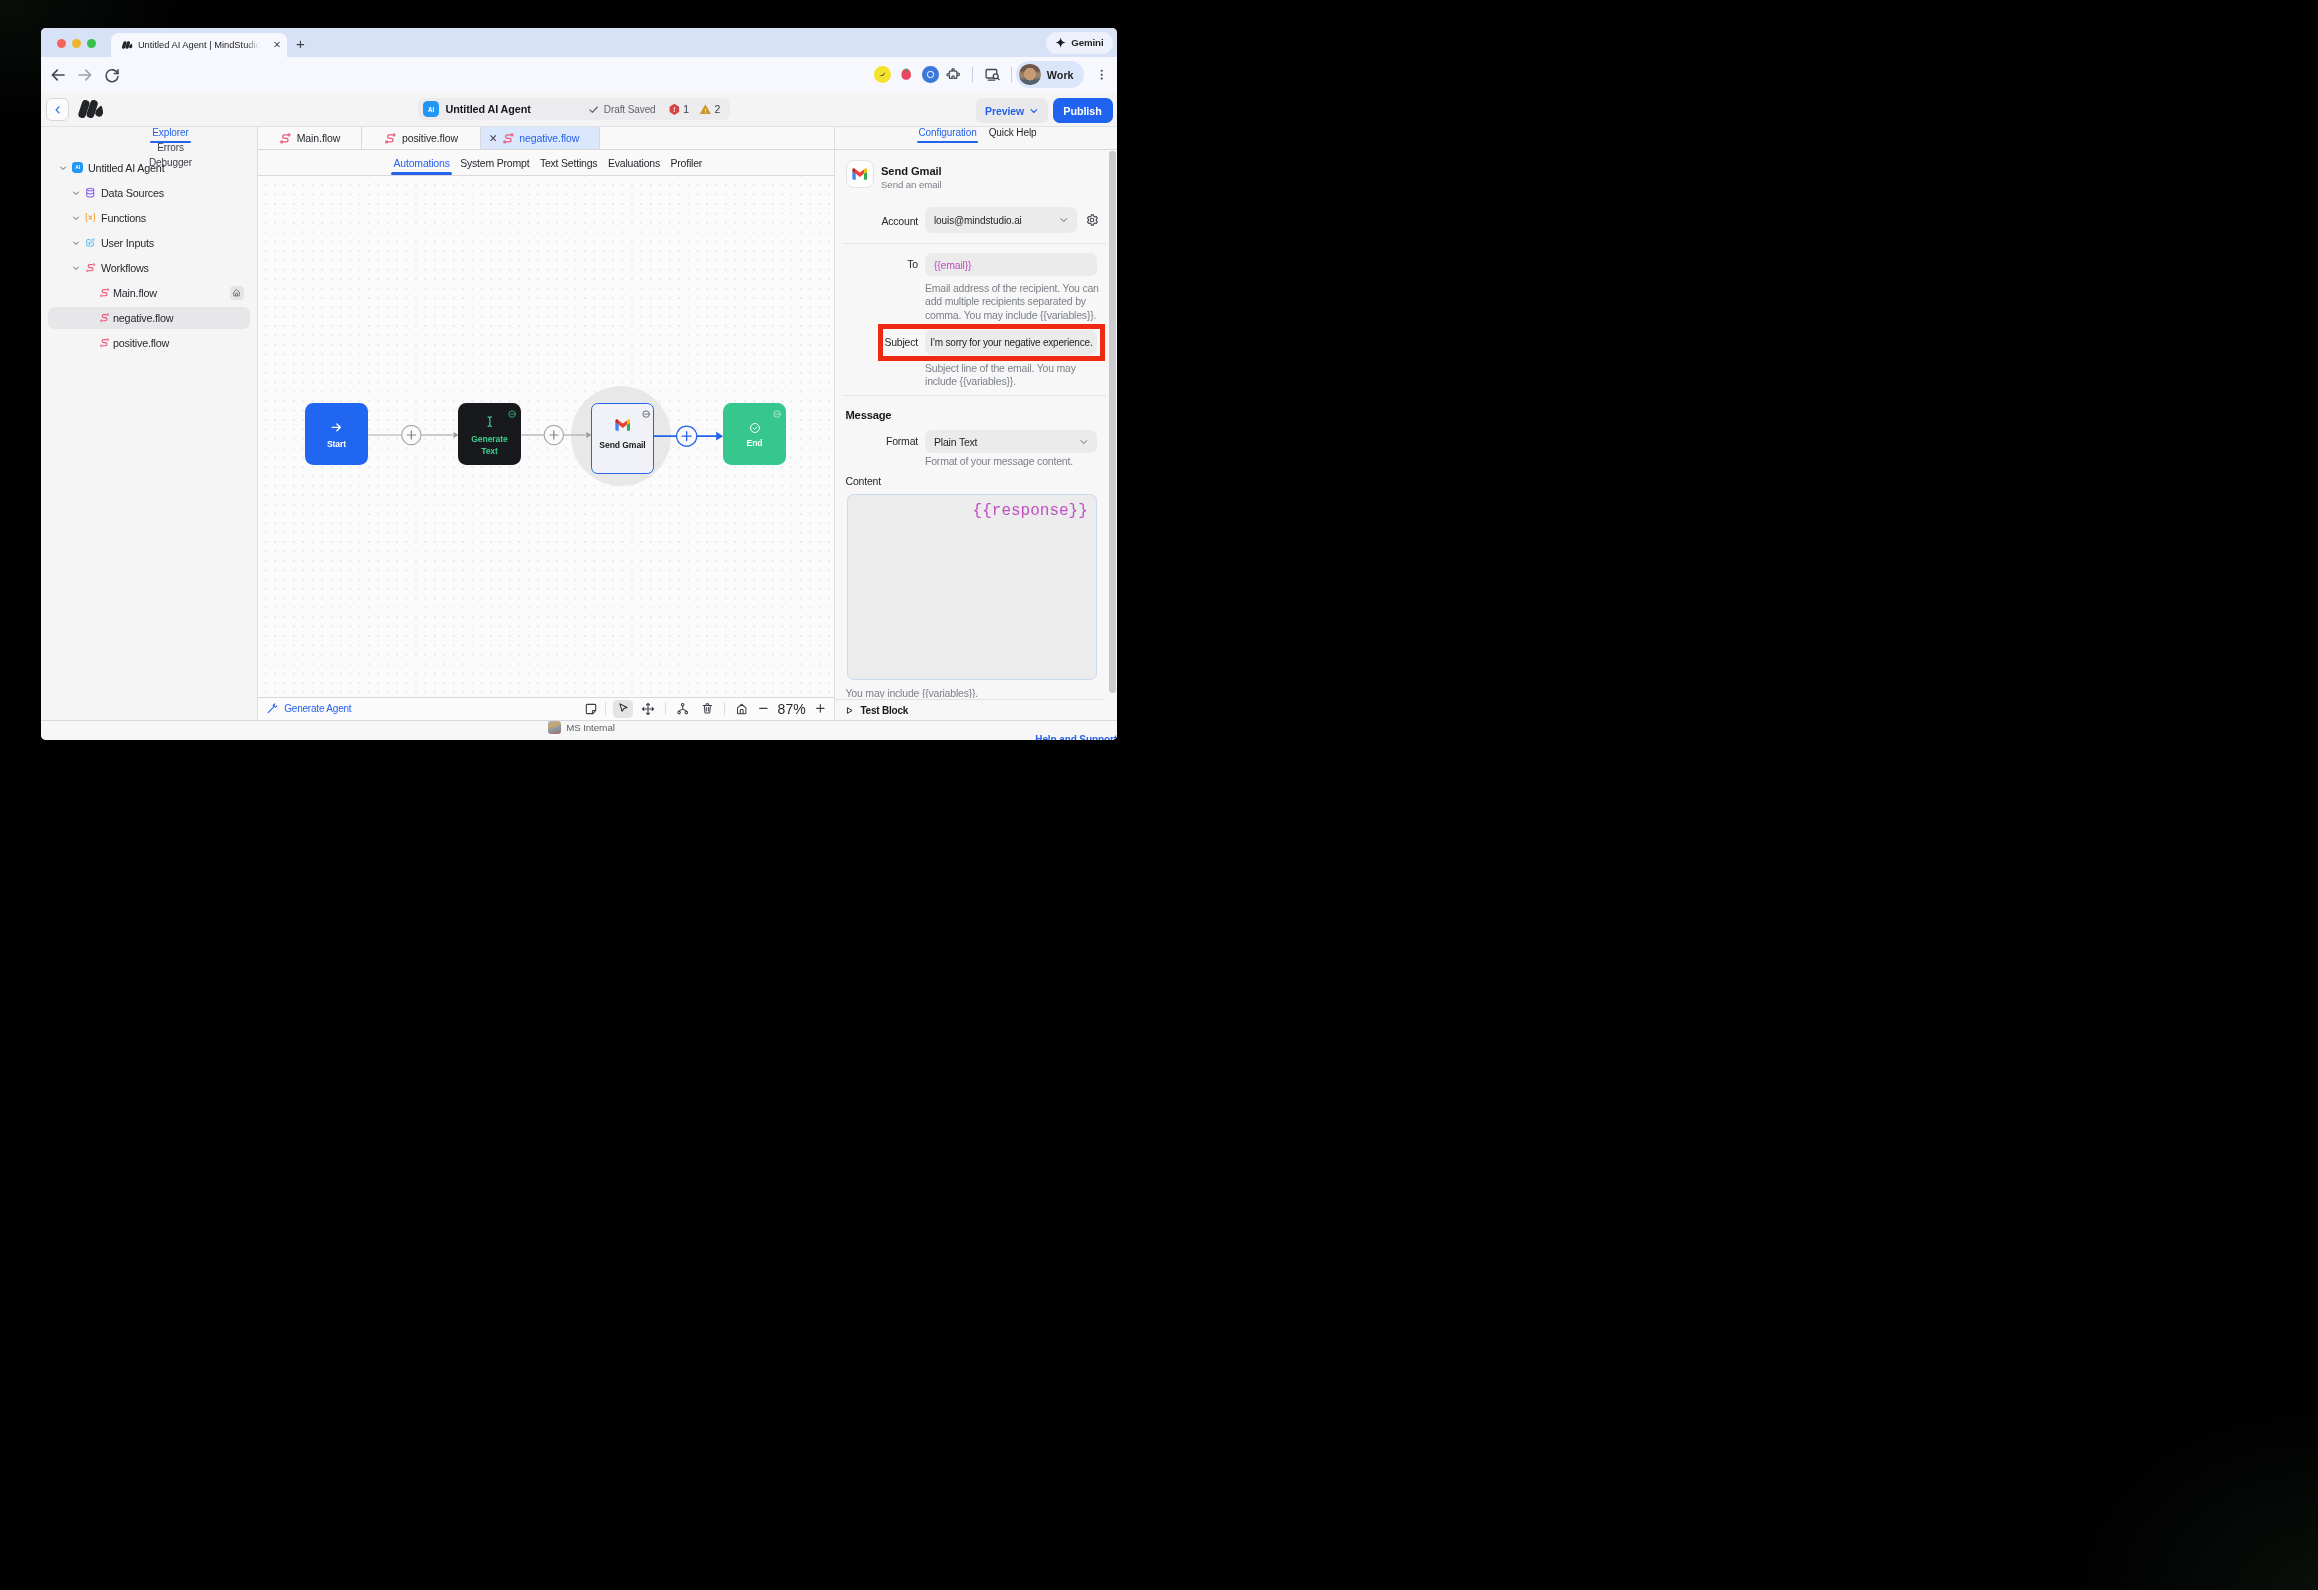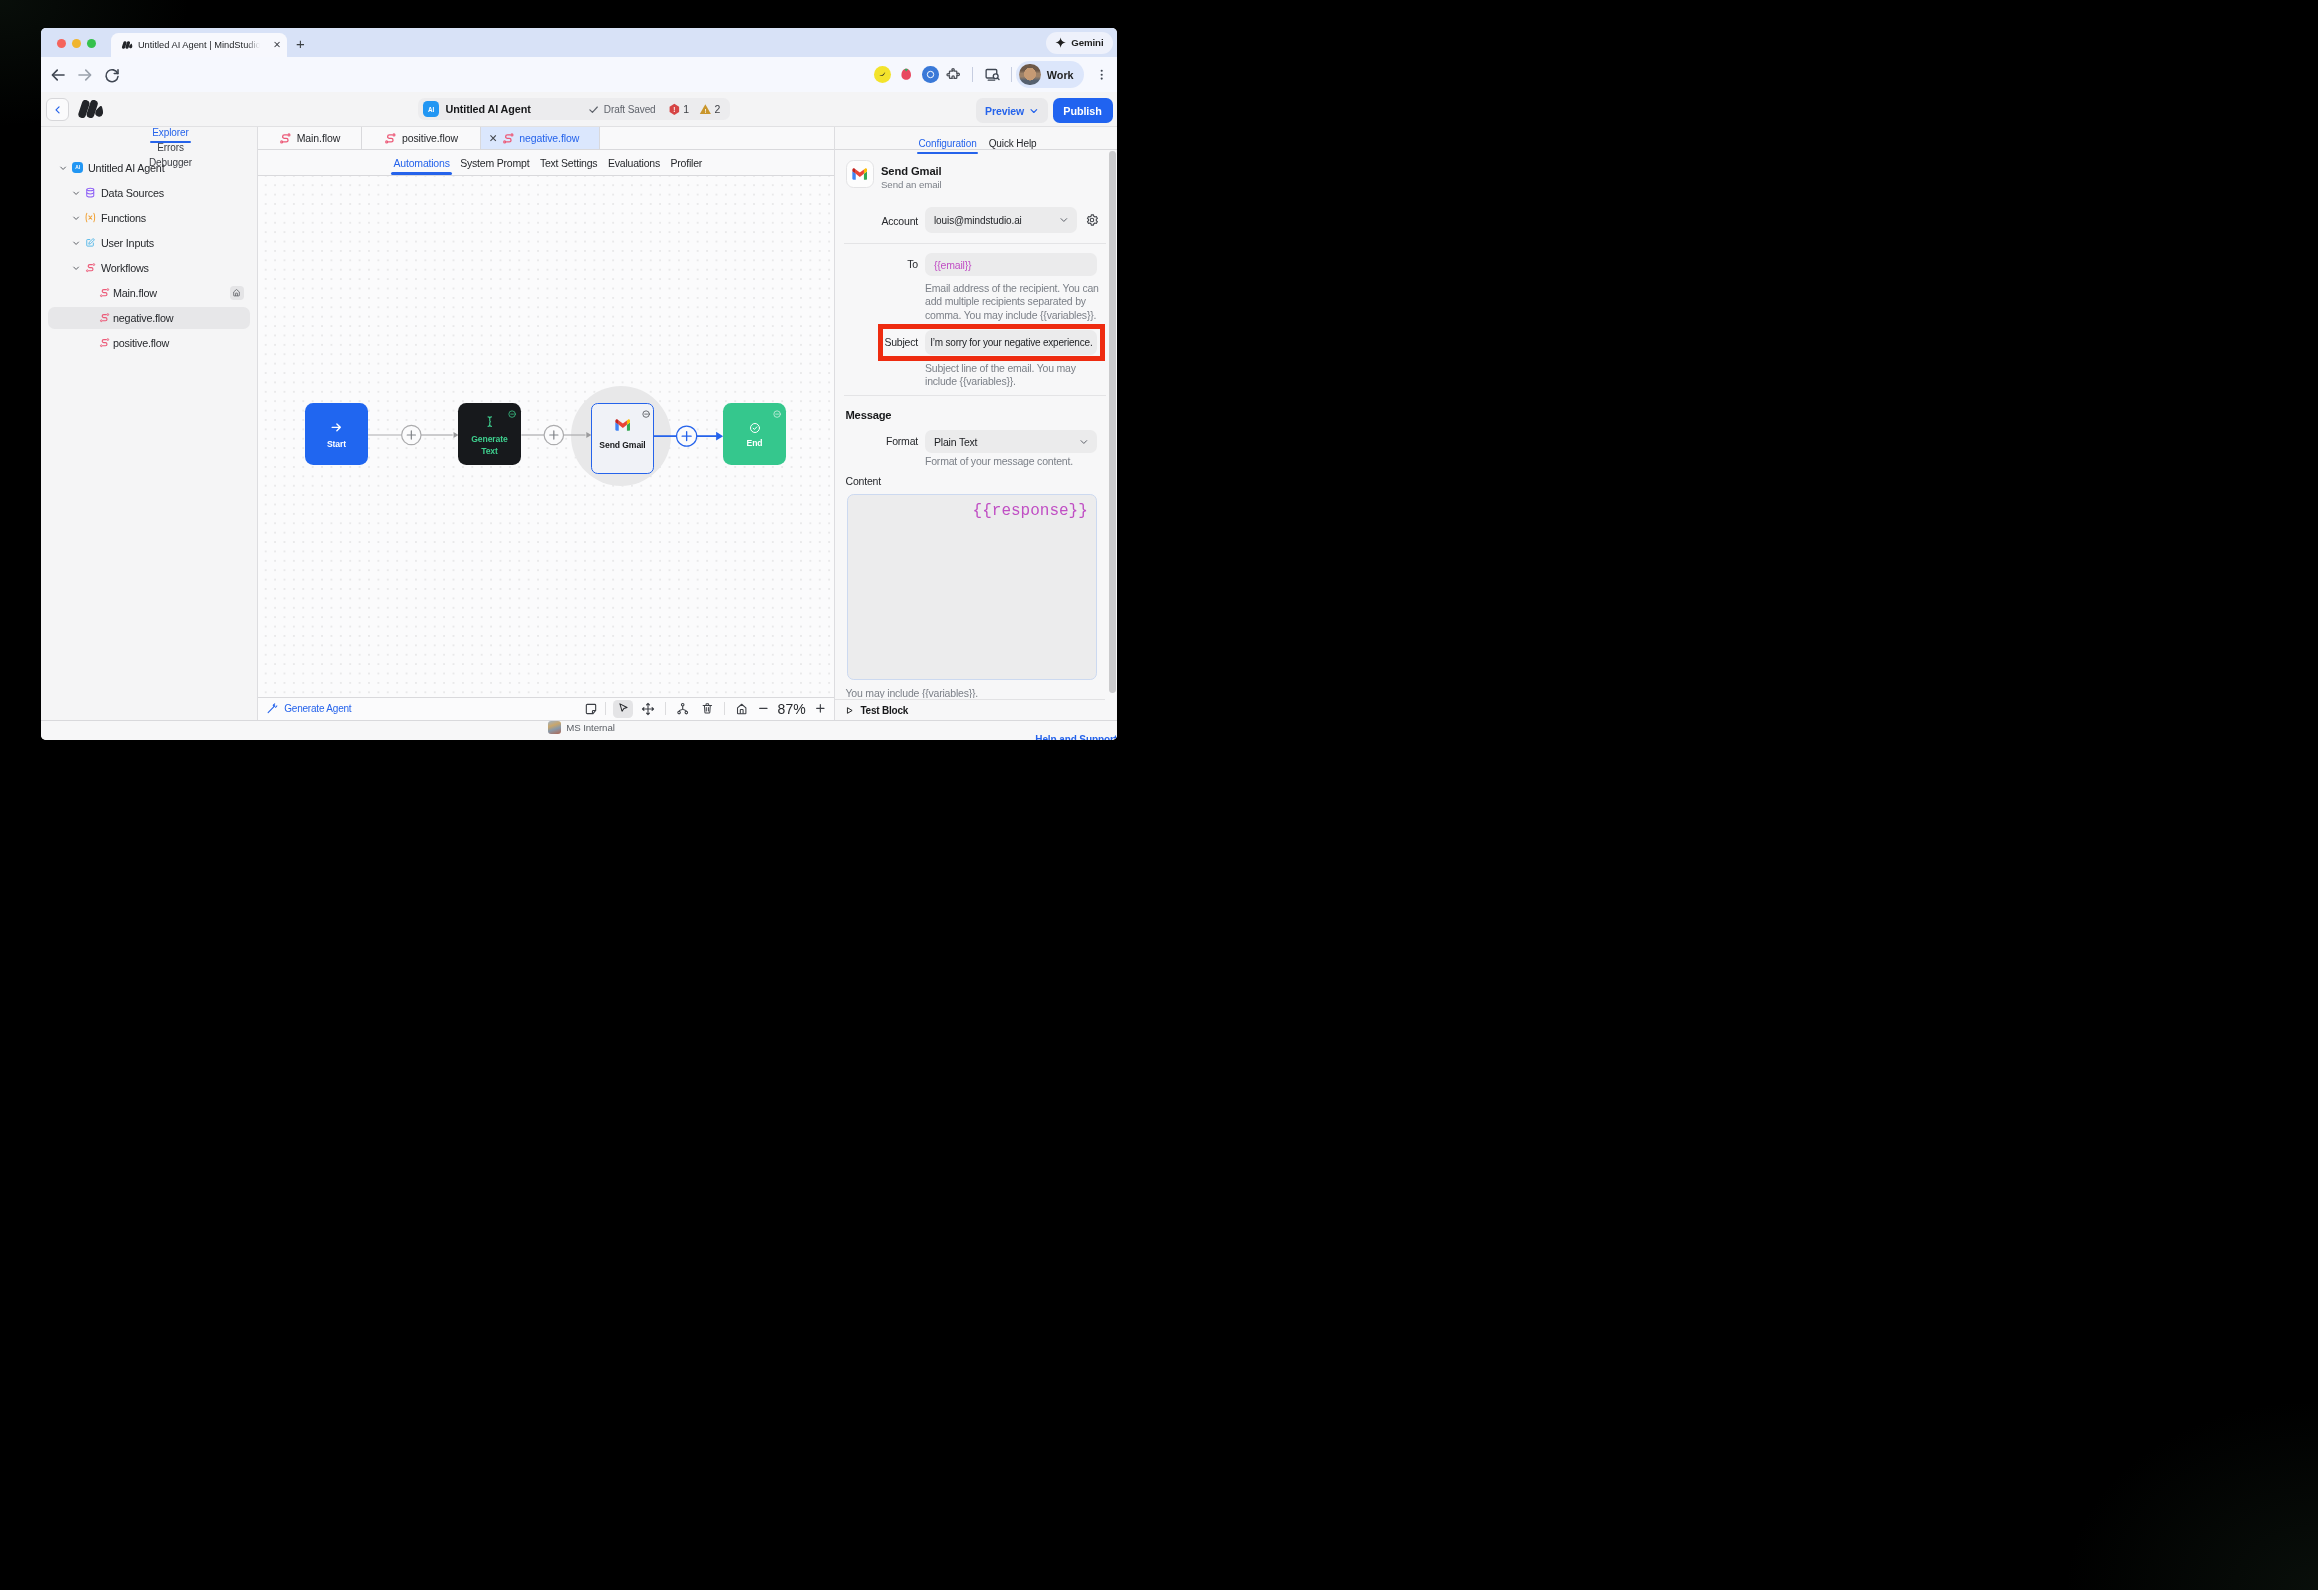--- a/index.html
+++ b/index.html
@@ -105,21 +105,21 @@
 .ftool { width:19.4px; height:18px; display:flex; align-items:center; justify-content:center; border-radius:4.5px; }
 .ftool.sel { background:#e4e4e6; }
 .zoomtxt { font-size:14px; color:#26282c; margin:0 3px; }
 
 
 .node { position:absolute; width:63px; height:62px; border-radius:8.2px; display:flex;
   flex-direction:column; align-items:center; color:#fff; }
 .nlabel { font-size:8.6px; letter-spacing:-0.1px; font-weight:700; text-align:center; line-height:12.3px; }
 
 
-.ptabs { height:23px; display:flex; align-items:flex-end; justify-content:center; gap:12px; padding-left:3px;
+.ptabs { height:23px; display:flex; align-items:flex-start; justify-content:center; gap:12px; padding-left:3px;
   font-size:10px; letter-spacing:-0.1px; color:#26282c; border-bottom:0.7px solid #d9d9dc; }
 .ptabs .act { color:#2563eb; position:relative; }
 .ptabs .act:after { content:""; position:absolute; left:-1.5px; right:-1.5px; bottom:-5.2px; height:2.2px;
   background:#2563eb; border-radius:1.5px; }
 .pbody { position:absolute; top:23px; left:0; right:0; bottom:21.6px; overflow:hidden; }
 .gmcard { position:absolute; left:10.5px; top:10px; width:28px; height:28px; background:#fdfdfd;
   border:0.7px solid #e3e3e5; border-radius:7.5px; display:flex; align-items:center; justify-content:center; }
 .ptitle { position:absolute; left:46px; top:15px; font-size:11.2px; letter-spacing:-0.1px; font-weight:700; color:#17181a; }
 .psub { position:absolute; left:46px; top:29px; font-size:9.7px; letter-spacing:-0.1px; color:#7c8088; }
 .flabel { font-size:10.5px; letter-spacing:-0.2px; color:#26282c; text-align:right; position:absolute; }

